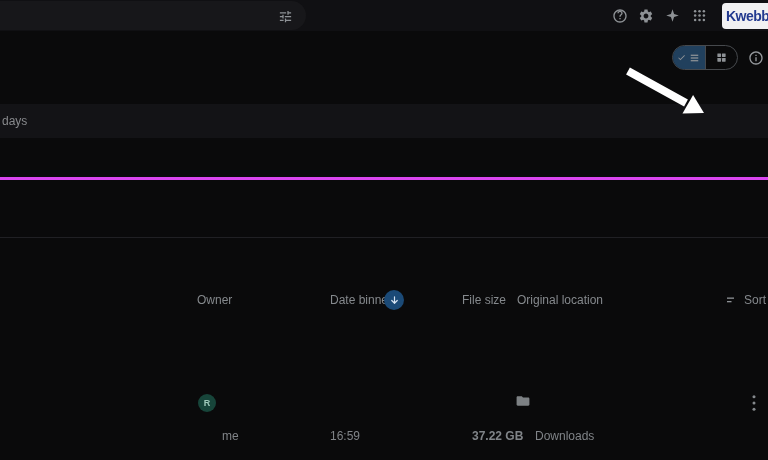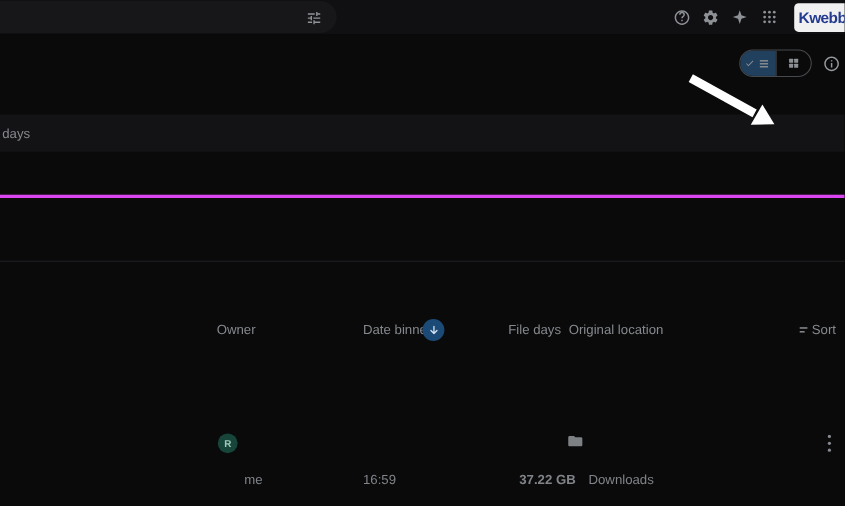--- a/index.html
+++ b/index.html
@@ -31,21 +31,21 @@
   .banner-text { position:absolute; left:2px; top:114px; font-size:12px; color:#87898c;text-align:right; }
   .empty-bin-btn { position:absolute; left:705px; top:106px; width:58px; height:30px;
                    background:#2e3136; border:none; border-radius:7px; color:#a8c7fa;
                    font-size:12px; font-weight:600; font-family:"Liberation Sans",sans-serif; cursor:pointer; }
 
   
   .thead { position:absolute; left:0; top:138px; width:768px; height:42px; border-bottom:3px solid #d946ef; }
   .th { position:absolute; top:155px; font-size:12px; color:#85898d; }
   .sort-badge { position:absolute; left:384px; top:152px; width:20px; height:20px; border-radius:50%;
                 background:#1b4a77; color:#d6e3f2; display:flex; align-items:center; justify-content:center; cursor:pointer; }
-  .sort-control { position:absolute; top:155px; left:726px; display:flex; align-items:center; gap:0;
+  .sort-control { position:absolute; top:155px; left:726px; display:flex; align-items:center; gap:6px;
                   color:#85898d; font-size:12px; cursor:pointer; }
 
   .trow { position:absolute; left:0; top:181px; width:768px; height:57px; border-bottom:1px solid #202024; cursor:pointer; }
   .cell { position:absolute; top:216px; font-size:12px; color:#808488;margin-top:32px; }
   .avatar { position:absolute; left:198px; top:213px; width:18px; height:18px; border-radius:50%;
             background:#17453a; color:#9fcabb; font-size:9px; font-weight:bold;
             display:flex; align-items:center; justify-content:center; }
   .folder-ic { position:absolute; left:516px; top:214px; color:#7d8184; }
   .dots-btn { position:absolute; left:745px; top:212px; width:18px; height:20px; color:#85898d; cursor:pointer;
               display:flex; align-items:center; justify-content:center; }
@@ -134,21 +134,21 @@
   <span class="banner-text">days</span>
 
   <div class="thead">
     <span class="th" style="left:197px;">Owner</span>
     <span class="th" style="left:330px;">Date binned</span>
     <span class="sort-badge">
       <svg width="11" height="11" viewBox="0 0 24 24" fill="none" stroke="currentColor" stroke-width="2.6" stroke-linecap="round" stroke-linejoin="round">
           <path d="M12 4v14M6 12l6 6 6-6"></path>
         </svg>
     </span>
-    <span class="th" style="left:462px;">File days</span>
+    <span class="th" style="left:462px;">File size</span>
     <span class="th" style="left:517px;">Original location</span>
     <span class="sort-control">
       <span class="icon">
         <svg width="12" height="9" viewBox="0 0 24 18" fill="currentColor">
             <rect x="2" y="3" width="14" height="2.6"></rect>
             <rect x="2" y="10" width="9" height="2.6"></rect>
           </svg>
       </span>
       <span>Sort</span>
     </span>

